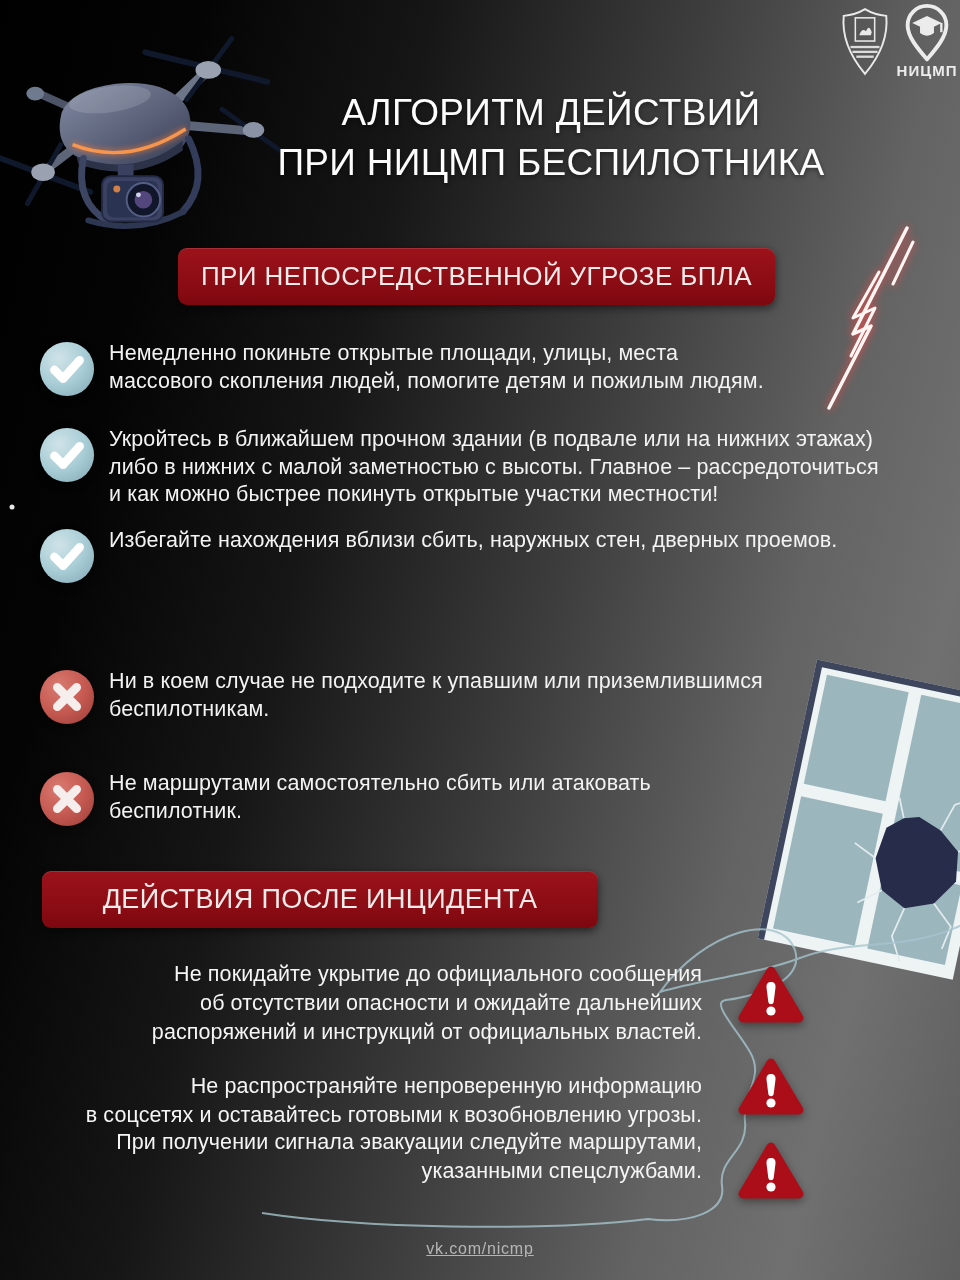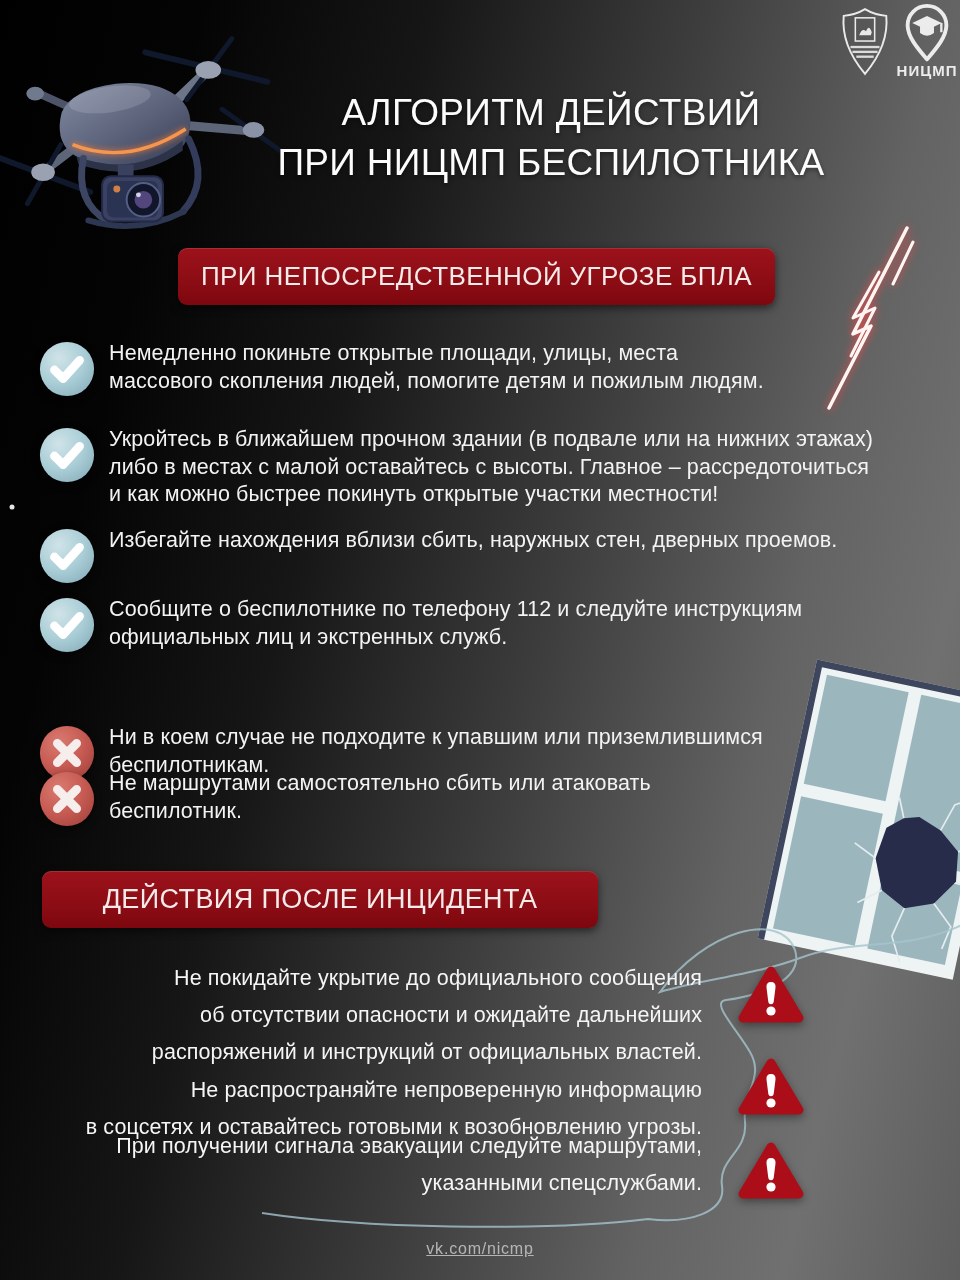--- a/index.html
+++ b/index.html
@@ -28,21 +28,21 @@
     box-shadow:0 3px 8px rgba(0,0,0,.55), inset 0 1px 0 rgba(255,255,255,.12);
   }
   .banner1{left:178px;top:248px;width:597px;height:57px;font-size:26px;}
   .banner2{left:42px;top:871px;width:556px;height:57px;font-size:27px;}
   
   .row{left:38px;display:flex;align-items:flex-start;gap:13px;width:900px;}
   .row p{margin:0;font-size:21.5px;line-height:27.5px;color:#f3f3f3;
     letter-spacing:.1px;white-space:pre-line;}
   .badge{width:58px;height:58px;flex:0 0 58px;filter:drop-shadow(0 3px 4px rgba(0,0,0,.45));}
   
-  .post-text{right:258px;text-align:right;font-size:21.5px;line-height:37px;
+  .post-text{right:258px;text-align:right;font-size:21.5px;line-height:29px;
     color:#f5f5f5;letter-spacing:.1px;white-space:pre-line;width:640px;}
   .tri{left:737px;width:68px;height:64px;filter:drop-shadow(0 3px 4px rgba(0,0,0,.4));}
   
   .footer{left:0;right:0;top:1240px;text-align:center;font-size:16px;
     color:#c1c1c1;letter-spacing:.8px;opacity:.9;text-decoration:underline;}
   
   .drone{left:-12px;top:8px;width:295px;height:238px;}
   .lightning{left:795px;top:222px;width:130px;height:190px;}
   .window-wrap{left:768px;top:676px;width:242px;height:300px;transform:rotate(12deg);}
   .deco-line{left:0;top:0;width:960px;height:1280px;pointer-events:none;}
@@ -181,42 +181,34 @@
     <p>Немедленно покиньте открытые площади, улицы, места
 массового скопления людей, помогите детям и пожилым людям.</p>
   </div>
 
   <div class="abs row" style="top:426px">
     <svg class="badge" viewBox="0 0 60 60">
       <circle cx="30" cy="30" r="28" fill="url(#gCheck)"></circle>
       <path d="M17 31 L26 40 L43 21" stroke="#fff" stroke-width="9" fill="none" stroke-linecap="round" stroke-linejoin="round"></path>
     </svg>
     <p>Укройтесь в ближайшем прочном здании (в подвале или на нижних этажах)
-либо в местах с малой оставайтесь с высоты. Главное – рассредоточиться
+либо в нижних с малой заметностью с высоты. Главное – рассредоточиться
 и как можно быстрее покинуть открытые участки местности!</p>
   </div>
 
   <div class="abs row" style="top:527px">
     <svg class="badge" viewBox="0 0 60 60">
       <circle cx="30" cy="30" r="28" fill="url(#gCheck)"></circle>
       <path d="M17 31 L26 40 L43 21" stroke="#fff" stroke-width="9" fill="none" stroke-linecap="round" stroke-linejoin="round"></path>
     </svg>
     <p>Избегайте нахождения вблизи сбить, наружных стен, дверных проемов.</p>
   </div>
 
-  <div class="abs row" style="top:596px">
-    <svg class="badge" viewBox="0 0 60 60">
-      <circle cx="30" cy="30" r="28" fill="url(#gCheck)"></circle>
-      <path d="M17 31 L26 40 L43 21" stroke="#fff" stroke-width="9" fill="none" stroke-linecap="round" stroke-linejoin="round"></path>
-    </svg>
-    <p>Сообщите о беспилотнике по телефону 112 и следуйте инструкциям
-официальных лиц и экстренных служб.</p>
-  </div>
-
-  <div class="abs row" style="top:724px">
+
+  <div class="abs row" style="top:668px">
     <svg class="badge" viewBox="0 0 60 60">
       <circle cx="30" cy="30" r="28" fill="url(#gCross)"></circle>
       <path d="M20 20 L40 40 M40 20 L20 40" stroke="#f6eeec" stroke-width="9" stroke-linecap="round"></path>
     </svg>
     <p>Ни в коем случае не подходите к упавшим или приземлившимся
 беспилотникам.</p>
   </div>
 
   <div class="abs row" style="top:770px">
     <svg class="badge" viewBox="0 0 60 60">

